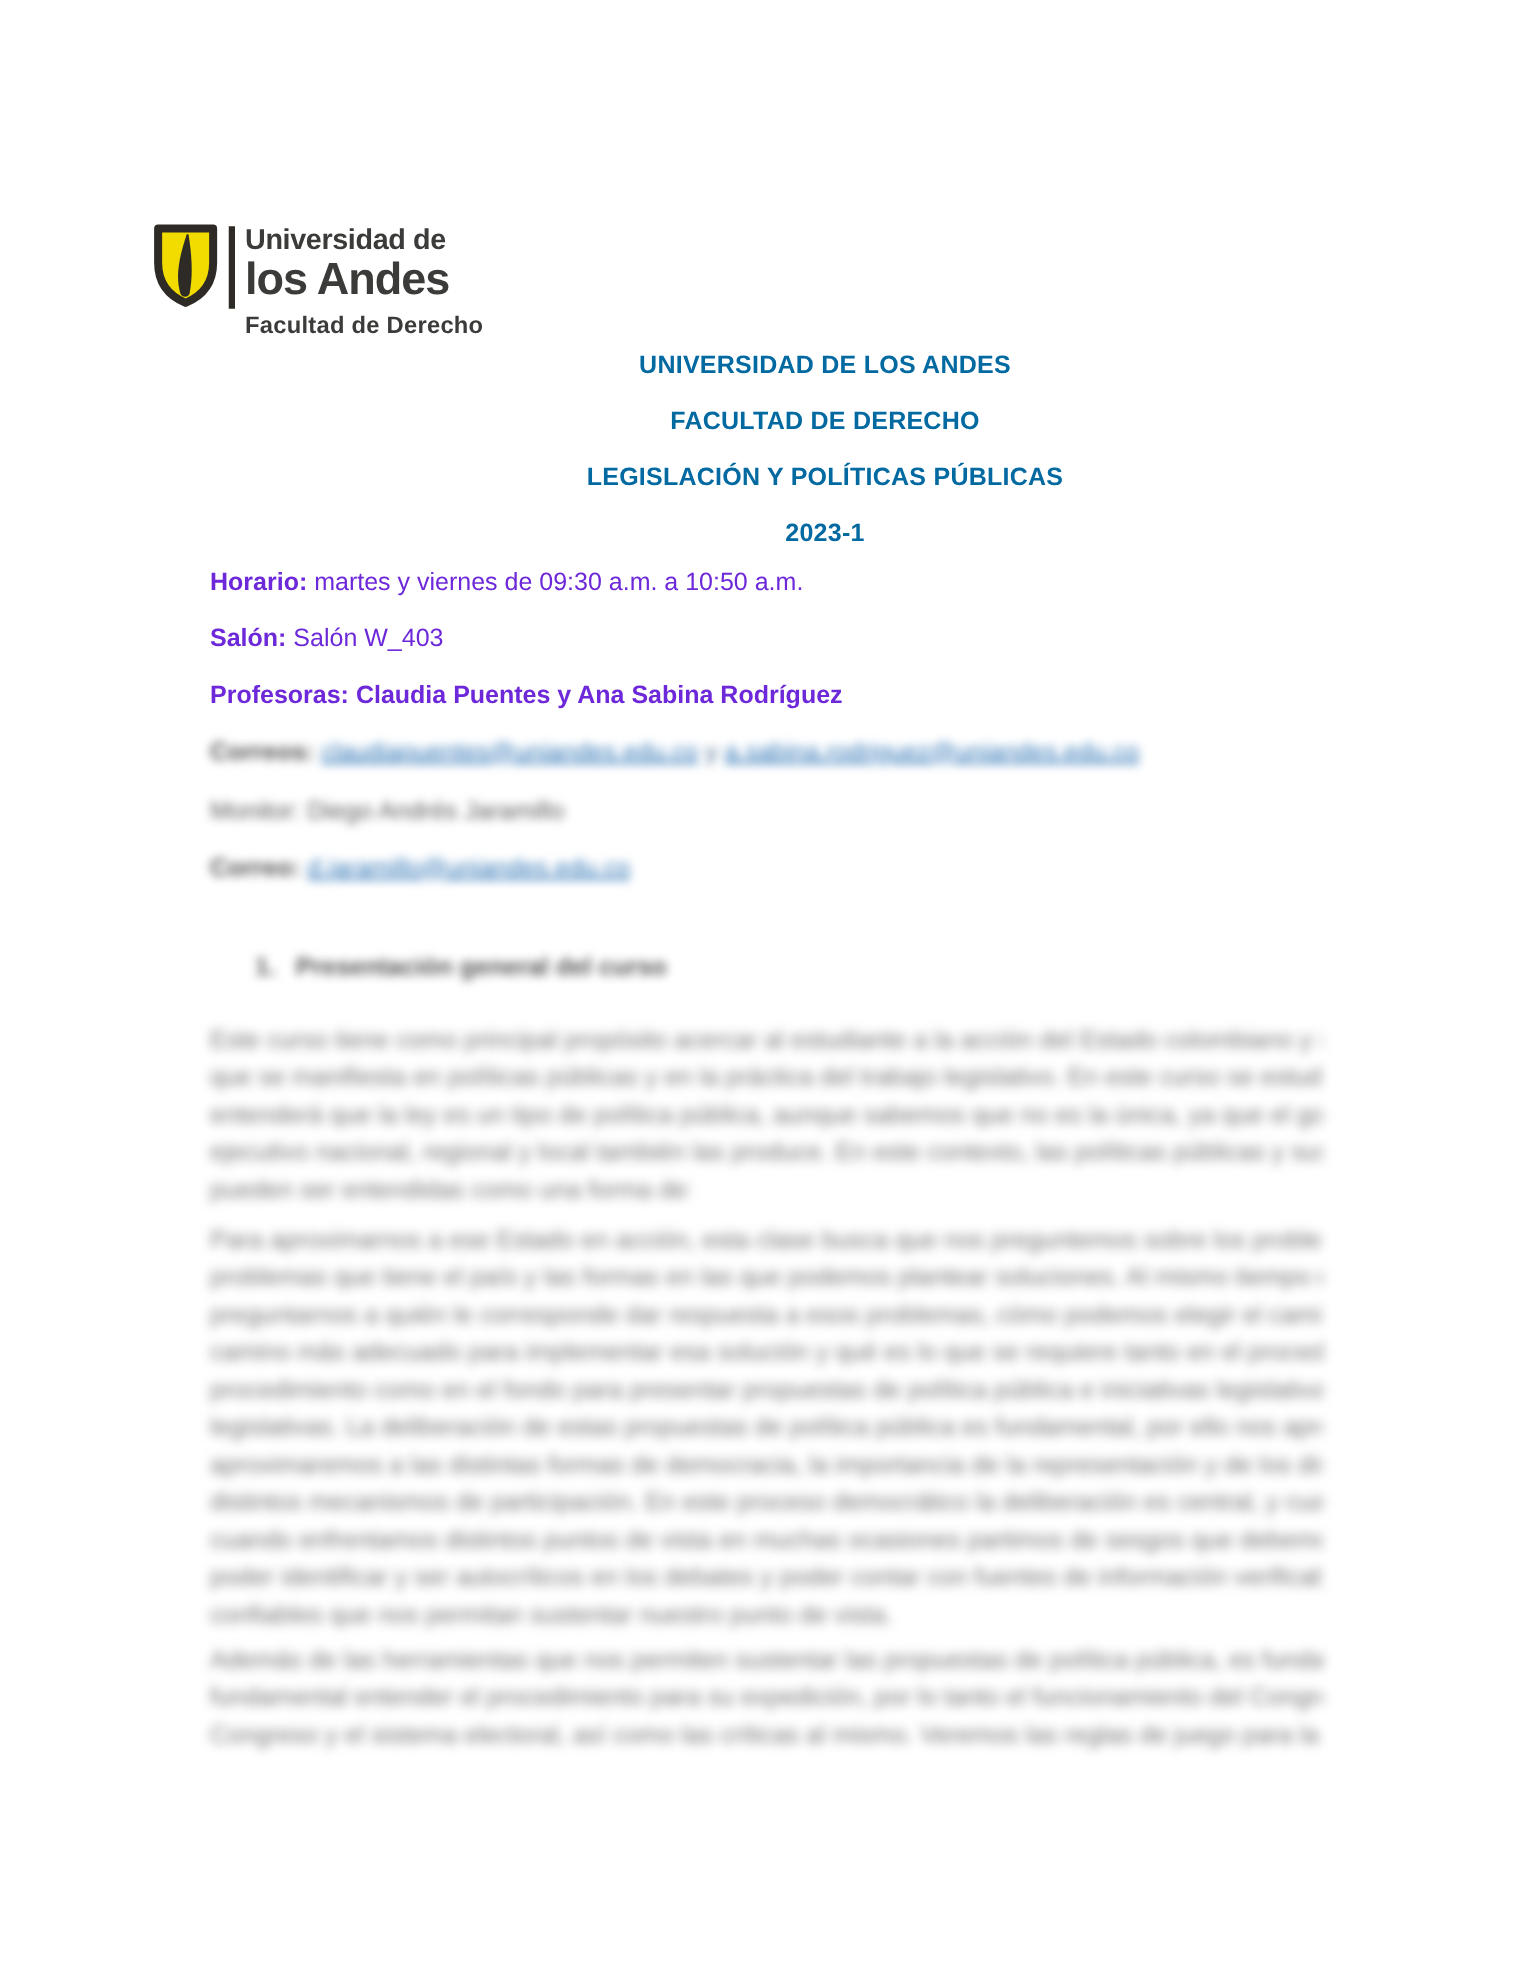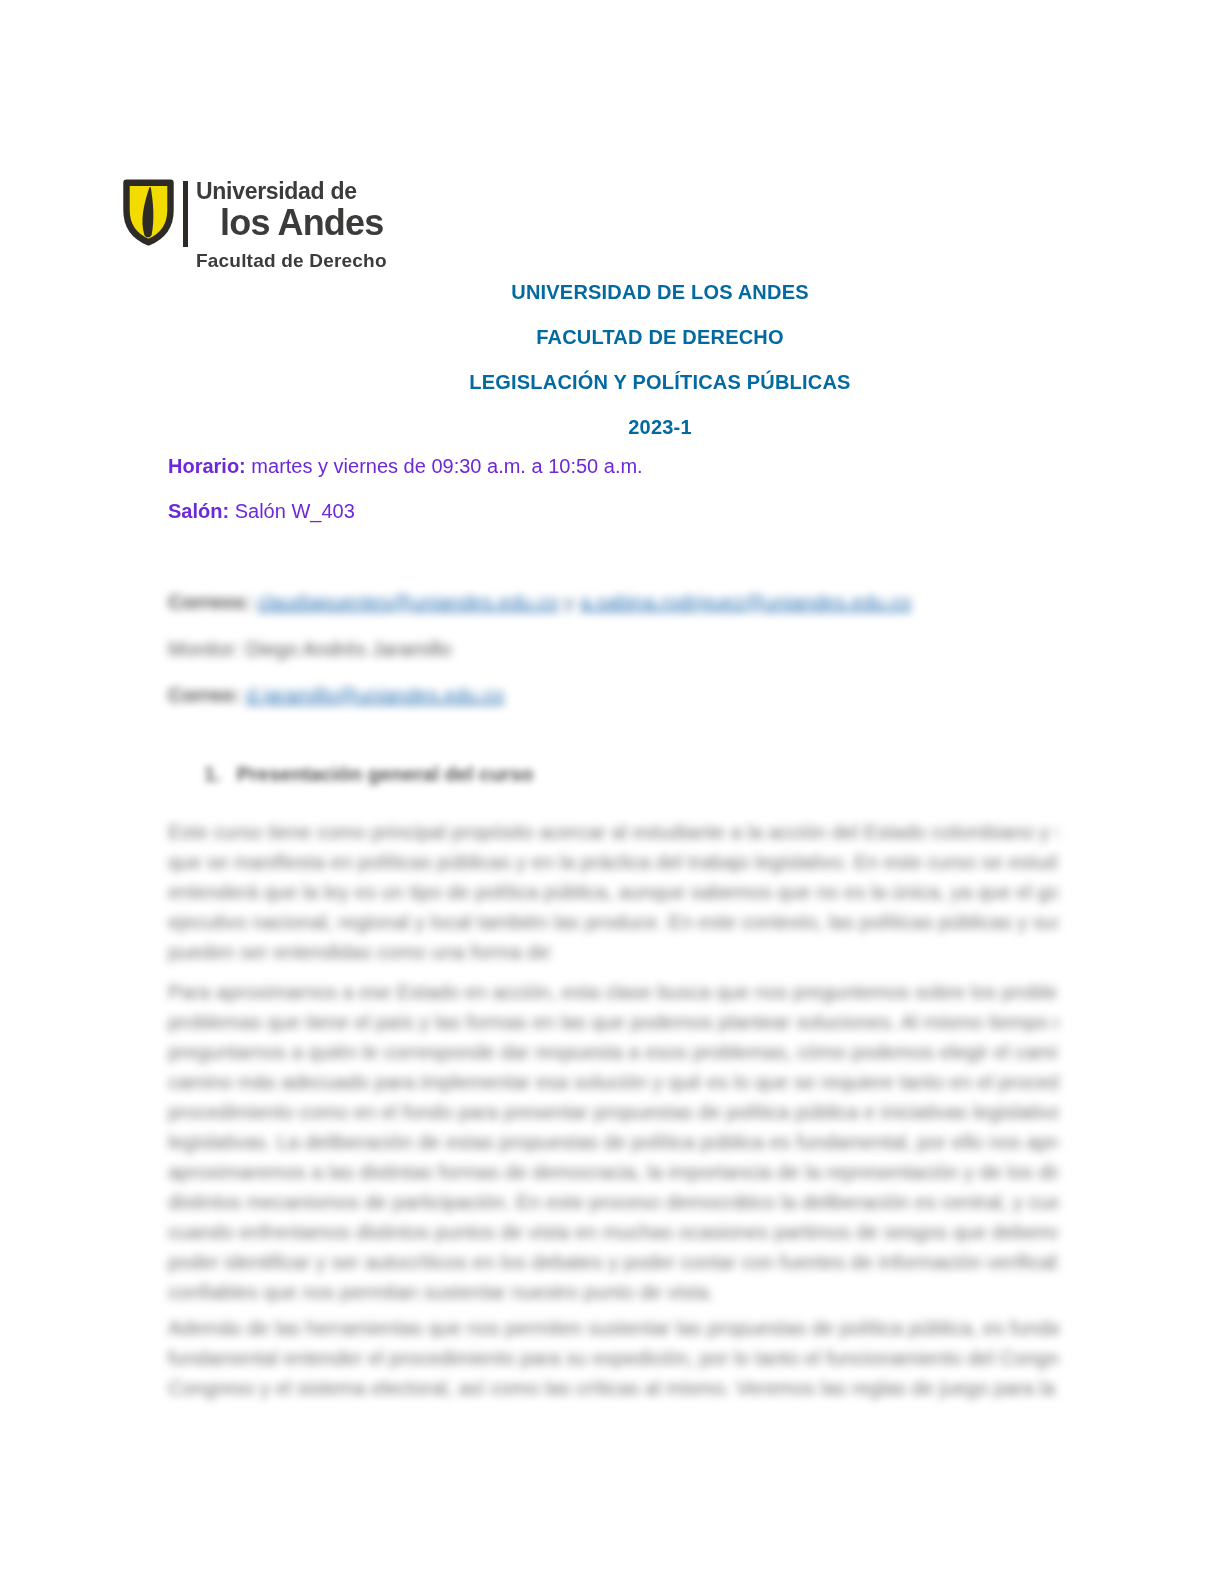--- a/index.html
+++ b/index.html
@@ -12,21 +12,21 @@
     overflow:hidden;
     margin:0 auto;
   }
 
   
   .logo { position:absolute; left:121px; top:179px; display:flex; align-items:flex-start; }
   .logo-shield { flex:0 0 auto; }
   .logo-sep { width:5px; height:66px; background:#2e2b26; margin:2px 8px 0 7px; }
   .wordmark { display:flex; flex-direction:column; color:#3b3b39; }
   .wm1 { font-size:23px; font-weight:bold; letter-spacing:-0.3px; line-height:25px; }
-  .wm2 { font-size:36px; font-weight:bold; letter-spacing:-0.8px; line-height:37px;margin-left:24px; }
+  .wm2 { font-size:36px; font-weight:bold; letter-spacing:-0.8px; line-height:37px; }
   .wm3 { font-size:19px; font-weight:600; letter-spacing:0.2px; margin-top:9px; }
 
   
   .doc-heading {
     position:absolute; left:0; width:100%;
     text-align:center; font-size:20px; font-weight:bold; color:#0369a1;
     letter-spacing:0.2px;
     margin-left:48px;
   }
   .h-univ   { top:281px; }
@@ -94,20 +94,21 @@
 
   <div class="doc-heading h-univ">UNIVERSIDAD DE LOS ANDES</div>
   <div class="doc-heading h-fac">FACULTAD DE DERECHO</div>
   <div class="doc-heading h-course">LEGISLACIÓN Y POLÍTICAS PÚBLICAS</div>
   <div class="doc-heading h-term">2023-1</div>
 
   <div class="info-line i-horario"><span class="lbl">Horario:</span><span> martes y viernes de 09:30 a.m. a 10:50 a.m.</span></div>
 
   <div class="info-line i-salon"><span class="lbl">Salón:</span><span> Salón W_403</span></div>
 
+  <div class="info-line i-prof">Profesoras: Claudia Puentes y Ana Sabina Rodríguez</div>
 
   <div class="contact-line c-emails redacted"><span class="r-label">Correos:</span><span class="r-text">&nbsp;</span><a class="r-link">claudiapuentes@uniandes.edu.co</a><span class="r-sep"> y </span><a class="r-link">a.sabina.rodriguez@uniandes.edu.co</a></div>
 
   <div class="contact-line c-monitor redacted r-text">Monitor: Diego Andrés Jaramillo</div>
 
   <div class="contact-line c-correo redacted"><span class="r-label">Correo:</span><span class="r-text">&nbsp;</span><a class="r-link">d.jaramillo@uniandes.edu.co</a></div>
 
   <div class="section-heading"><span class="num">1.</span><span>Presentación general del curso</span></div>
 
   <div class="blur-para p1">

